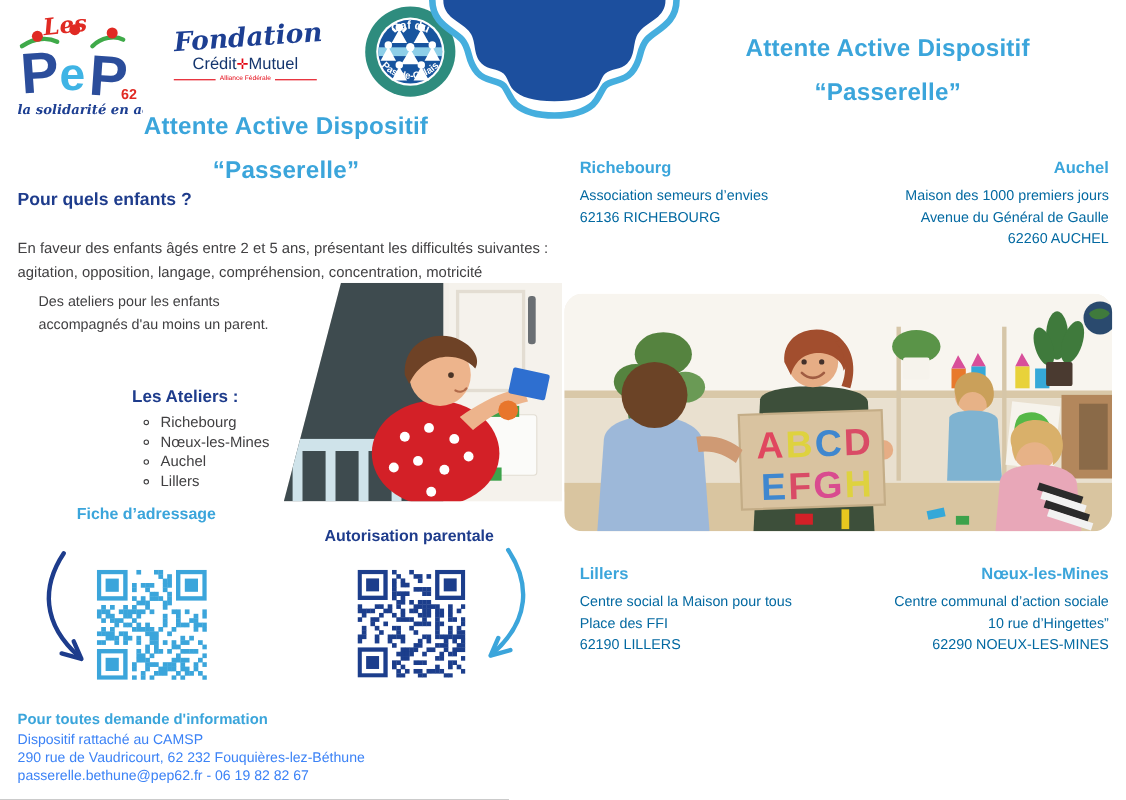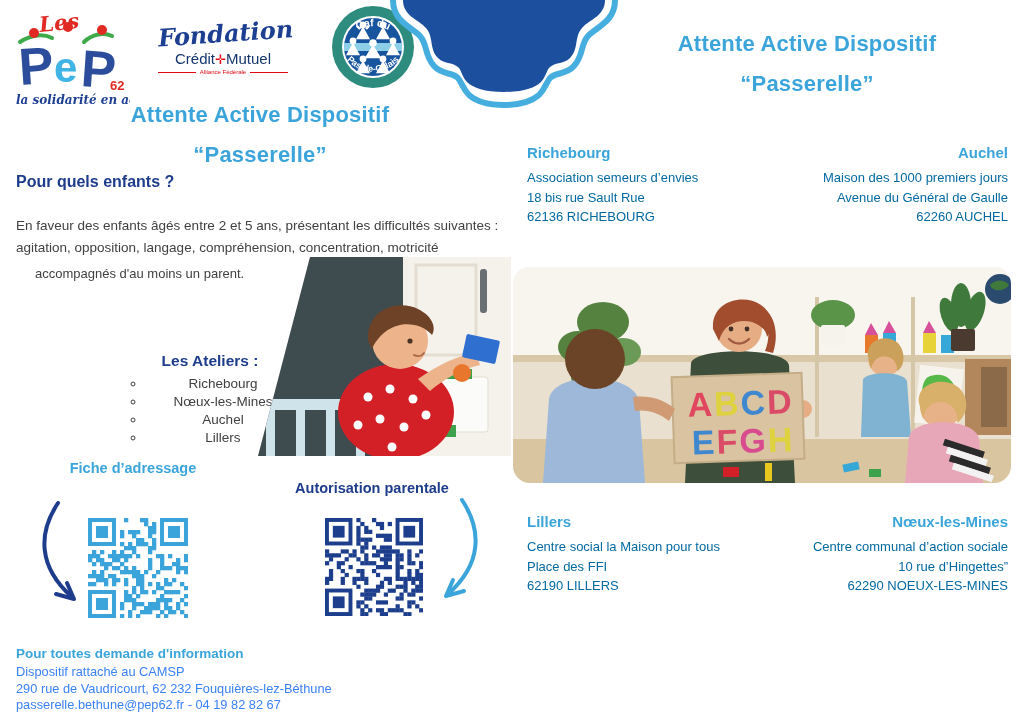--- a/index.html
+++ b/index.html
@@ -136,24 +136,25 @@
     <div>“Passerelle”</div>
   </div>
 
   <div class="abs" style="left:16px;top:173px;width:500px;">
     <div class="h-navy" style="font-size:16px;margin-bottom:24px;">Pour quels enfants ?</div>
     <div class="body-txt">En faveur des enfants âgés entre 2 et 5 ans, présentant les difficultés suivantes :</div>
     <div class="body-txt">agitation, opposition, langage, compréhension, concentration, motricité</div>
   </div>
 
   <div class="abs" style="left:35px;top:263px;width:240px;">
+    <div class="body-sm">Des ateliers pour les enfants</div>
     <div class="body-sm">accompagnés d'au moins un parent.</div>
   </div>
 
-  <div class="abs" style="left:120px;top:352px;width:180px;text-align:center;">
+  <div class="abs" style="left:120px;top:352px;width:180px;">
     <div class="h-navy" style="font-size:15.5px;">Les Ateliers :</div>
     <ul class="atel-list">
       <li>Richebourg</li>
       <li>Nœux-les-Mines</li>
       <li>Auchel</li>
       <li>Lillers</li>
     </ul>
   </div>
 
   <div class="abs" style="left:258px;top:257px;width:253px;height:199px;">
@@ -710,21 +711,20 @@
       <rect x="74.48" y="3.92" width="19.6" height="19.6" fill="#ffffff"></rect>
       <rect x="78.4" y="7.84" width="11.76" height="11.76" fill="#1C3E8C"></rect>
       <rect x="0" y="70.56" width="27.439999999999998" height="27.439999999999998" fill="#1C3E8C"></rect>
       <rect x="3.92" y="74.48" width="19.6" height="19.6" fill="#ffffff"></rect>
       <rect x="7.84" y="78.4" width="11.76" height="11.76" fill="#1C3E8C"></rect>
     </svg>
 
   <div class="abs loc" style="left:527px;top:144px;">
     <div class="loc-name h-blue">Richebourg</div>
     <div class="loc-line">Association semeurs d’envies</div>
-    <div class="loc-line">18 bis rue Sault Rue</div>
     <div class="loc-line">62136 RICHEBOURG</div>
   </div>
   <div class="abs loc align-r" style="left:728px;top:144px;">
     <div class="loc-name h-blue">Auchel</div>
     <div class="loc-line">Maison des 1000 premiers jours</div>
     <div class="loc-line">Avenue du Général de Gaulle</div>
     <div class="loc-line">62260 AUCHEL</div>
   </div>
   <div class="abs loc" style="left:527px;top:513px;">
     <div class="loc-name h-blue">Lillers</div>
@@ -736,16 +736,16 @@
     <div class="loc-name h-blue">Nœux-les-Mines</div>
     <div class="loc-line">Centre communal d’action sociale</div>
     <div class="loc-line">10 rue d’Hingettes”</div>
     <div class="loc-line">62290 NOEUX-LES-MINES</div>
   </div>
 
   <div class="abs" style="left:16px;top:646px;width:520px;">
     <div class="footer-head h-blue">Pour toutes demande d'information</div>
     <div class="footer-line">Dispositif rattaché au CAMSP</div>
     <div class="footer-line">290 rue de Vaudricourt, 62 232 Fouquières-lez-Béthune</div>
-    <div class="footer-line">passerelle.bethune@pep62.fr - 04 19 82 82 67</div>
+    <div class="footer-line">passerelle.bethune@pep62.fr - 06 19 82 82 67</div>
   </div>
 
 </div>
 
 </body></html>

